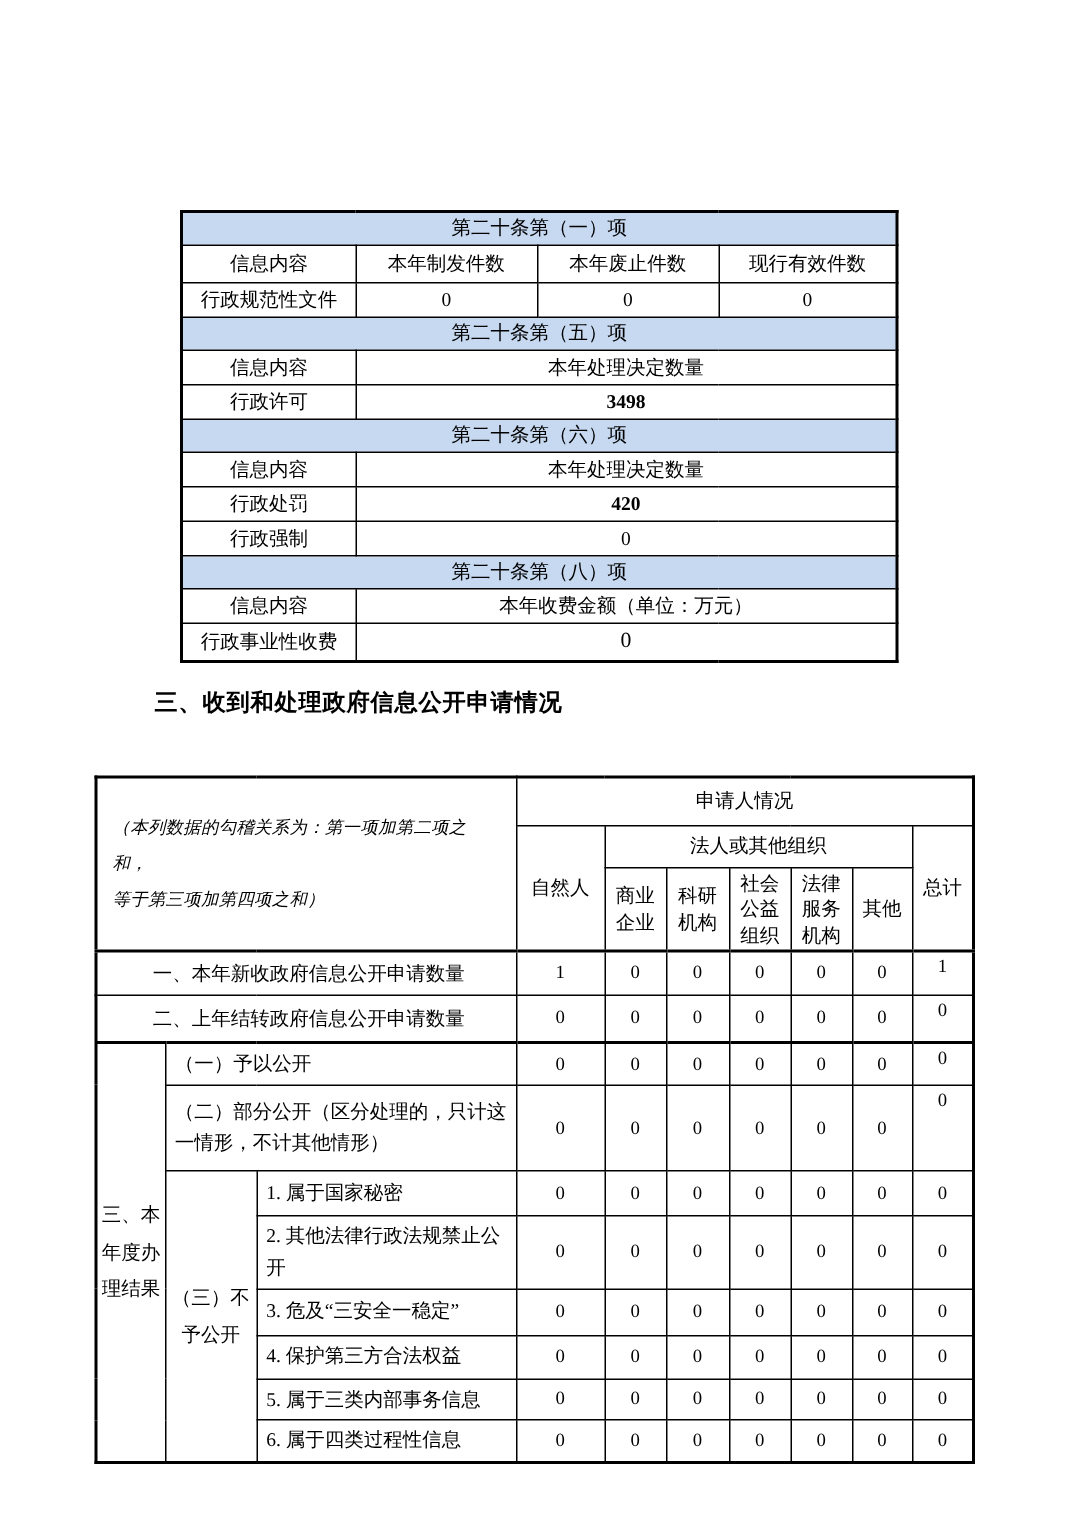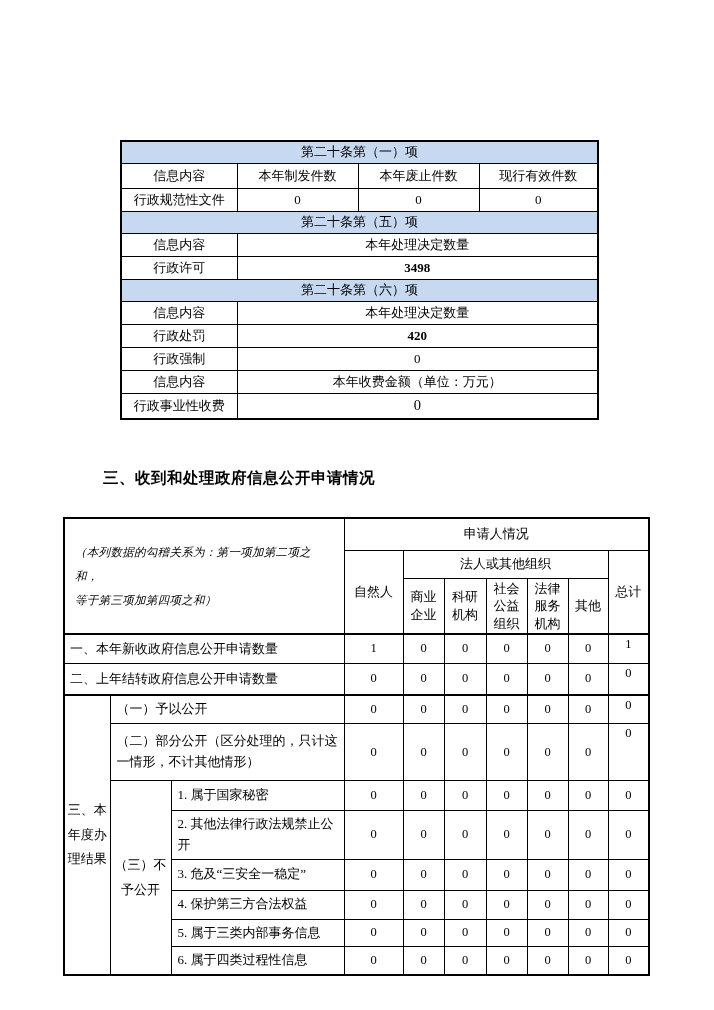--- a/index.html
+++ b/index.html
@@ -13,21 +13,21 @@
   }
   .heading {
     position:absolute;
     font-family:"Liberation Sans","DejaVu Sans",sans-serif;
     font-weight:700;
     font-size:15.5px;
     letter-spacing:0.5px;
     white-space:nowrap;
   }
   #heading-2 { left:103px; top:104px; }
-  #heading-3 { left:103px; top:468px; }
+  #heading-3 { left:103px; top:458px; }
 
   table { position:absolute; border-collapse:collapse; table-layout:fixed; }
   td {
     border:1px solid #000000;
     text-align:center;
     vertical-align:middle;
     font-size:13px;
     line-height:1.35;
     padding:1px 2px;
     overflow:hidden;
@@ -62,21 +62,21 @@
   .t2 tr:nth-child(6) td { border-top:2px solid #000000; }
 
   td.note {
     font-style:italic;
     font-size:11.5px;
     text-align:left;
     padding:6px 10px;
     line-height:2.1;
     letter-spacing:0.3px;
   }
-  td.left  { text-align:left; padding-left:5px;margin-top:34px; }
+  td.left  { text-align:center; padding-left:5px;margin-top:34px; }
   td.left8 { text-align:left; padding:3px 6px; line-height:1.6; }
   td.pre   { white-space:pre-line; }
   td.grp   { line-height:1.9; }
   td.va-top{ vertical-align:top; padding-top:1px; }
   .t2 td.val { font-size:12.5px; }
 </style>
 </head>
 <body>
 
 <div class="page">
@@ -123,20 +123,23 @@
       <td>信息内容</td>
       <td colspan="3">本年处理决定数量</td>
     </tr>
     <tr>
       <td>行政处罚</td>
       <td class="bold-num" colspan="3">420</td>
     </tr>
     <tr>
       <td>行政强制</td>
       <td colspan="3">0</td>
+    </tr>
+    <tr class="sec">
+      <td class="sec-hdr" colspan="4">第二十条第（八）项</td>
     </tr>
     <tr>
       <td>信息内容</td>
       <td colspan="3">本年收费金额（单位：万元）</td>
     </tr>
     <tr>
       <td>行政事业性收费</td>
       <td class="big-zero" colspan="3">0</td>
     </tr>
   </tbody>

